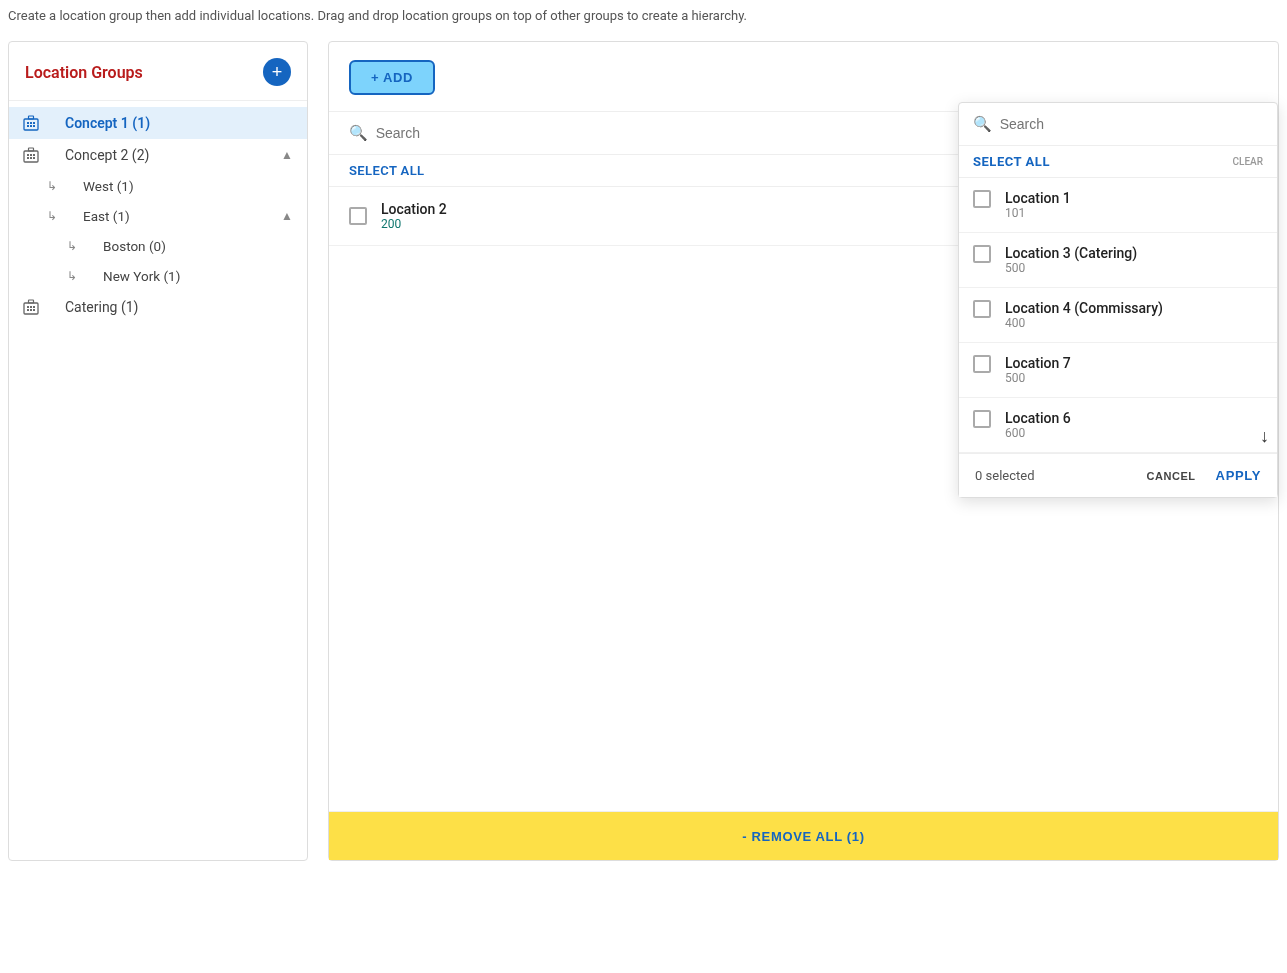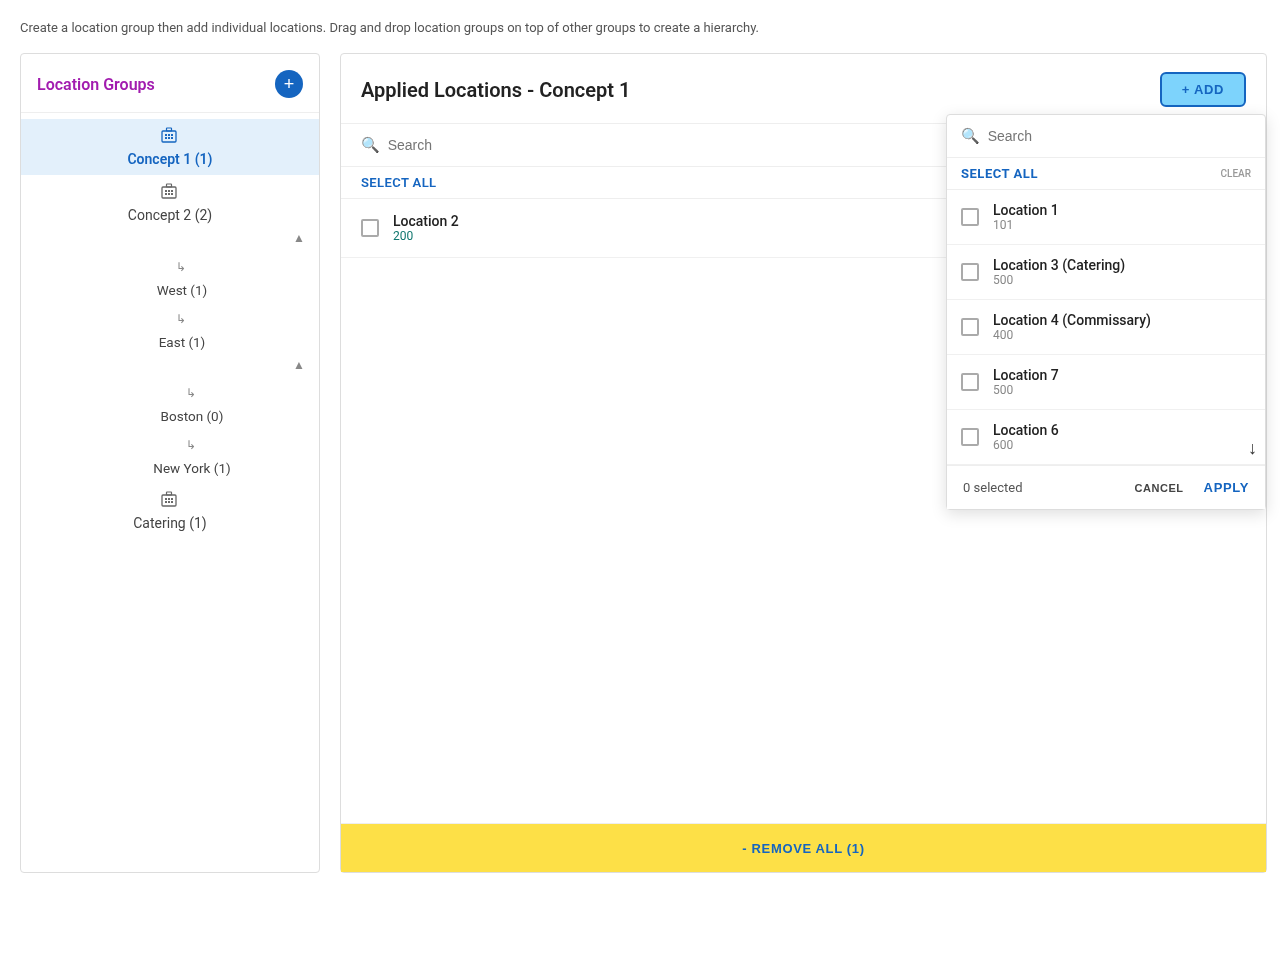--- a/index.html
+++ b/index.html
@@ -3,21 +3,21 @@
   <meta charset="utf-8">
   <style>
     * { box-sizing: border-box; margin: 0; padding: 0; }
     body {
       font-family: -apple-system, BlinkMacSystemFont, 'Segoe UI', Roboto, sans-serif;
       background: #f5f5f5;
       color: #333;
       font-size: 14px;
     }
     .page-wrapper {
-      padding: 20px;
+      padding: 8px;
       max-width: 1287px;
       min-height: 973px;
       background: #fff;
     }
     .page-description {
       color: #555;
       font-size: 13px;
       margin-bottom: 18px;
     }
     .main-layout {
@@ -38,21 +38,21 @@
     .sidebar-header {
       display: flex;
       align-items: center;
       justify-content: space-between;
       padding: 16px 16px 14px 16px;
       border-bottom: 1px solid #eee;
     }
     .sidebar-title {
       font-size: 16px;
       font-weight: 600;
-      color: #a21caf;
+      color: #b91c1c;
     }
     .add-circle-btn {
       width: 28px;
       height: 28px;
       background: #1565c0;
       border-radius: 50%;
       border: none;
       cursor: pointer;
       display: flex;
       align-items: center;
@@ -62,24 +62,23 @@
       line-height: 1;
     }
     .sidebar-items {
       padding: 6px 0;
     }
     .sidebar-item {
       display: flex;
       align-items: center;
       padding: 8px 14px;
       cursor: pointer;
-      gap: 8px;
+      gap: 24px;
       color: #444;
       font-size: 14px;
-      flex-direction: column;
     }
     .sidebar-item.active {
       background: #e3f0fb;
       color: #1565c0;
       font-weight: 600;
     }
     .sidebar-item .icon {
       font-size: 16px;
       min-width: 18px;
       display: inline-flex;
@@ -267,21 +266,21 @@
       font-weight: 500;
       cursor: pointer;
     }
     .dropdown-items {
       flex: 1;
       overflow-y: auto;
       max-height: 380px;
     }
     .dropdown-item {
       display: flex;
-      align-items: center;
+      align-items: flex-start;
       gap: 14px;
       padding: 12px 14px;
       border-bottom: 1px solid #f0f0f0;
       cursor: pointer;
     }
     .dropdown-item .d-checkbox {
       width: 18px;
       height: 18px;
       border: 2px solid #aaa;
       border-radius: 2px;
@@ -422,21 +421,20 @@
             </svg>
           </span>
           <span>Catering (1)</span>
         </div>
 
       </div>
     </div>
 
     <div class="main-content">
       <div class="main-header">
-        <span class="main-title">Applied Locations - Concept 1</span>
         <button class="add-btn">
           <span>+ ADD</span>
         </button>
       </div>
 
       <div class="search-bar">
         <span class="search-icon-sm">🔍</span>
         <input type="text" placeholder="Search" style="">
       </div>
 

